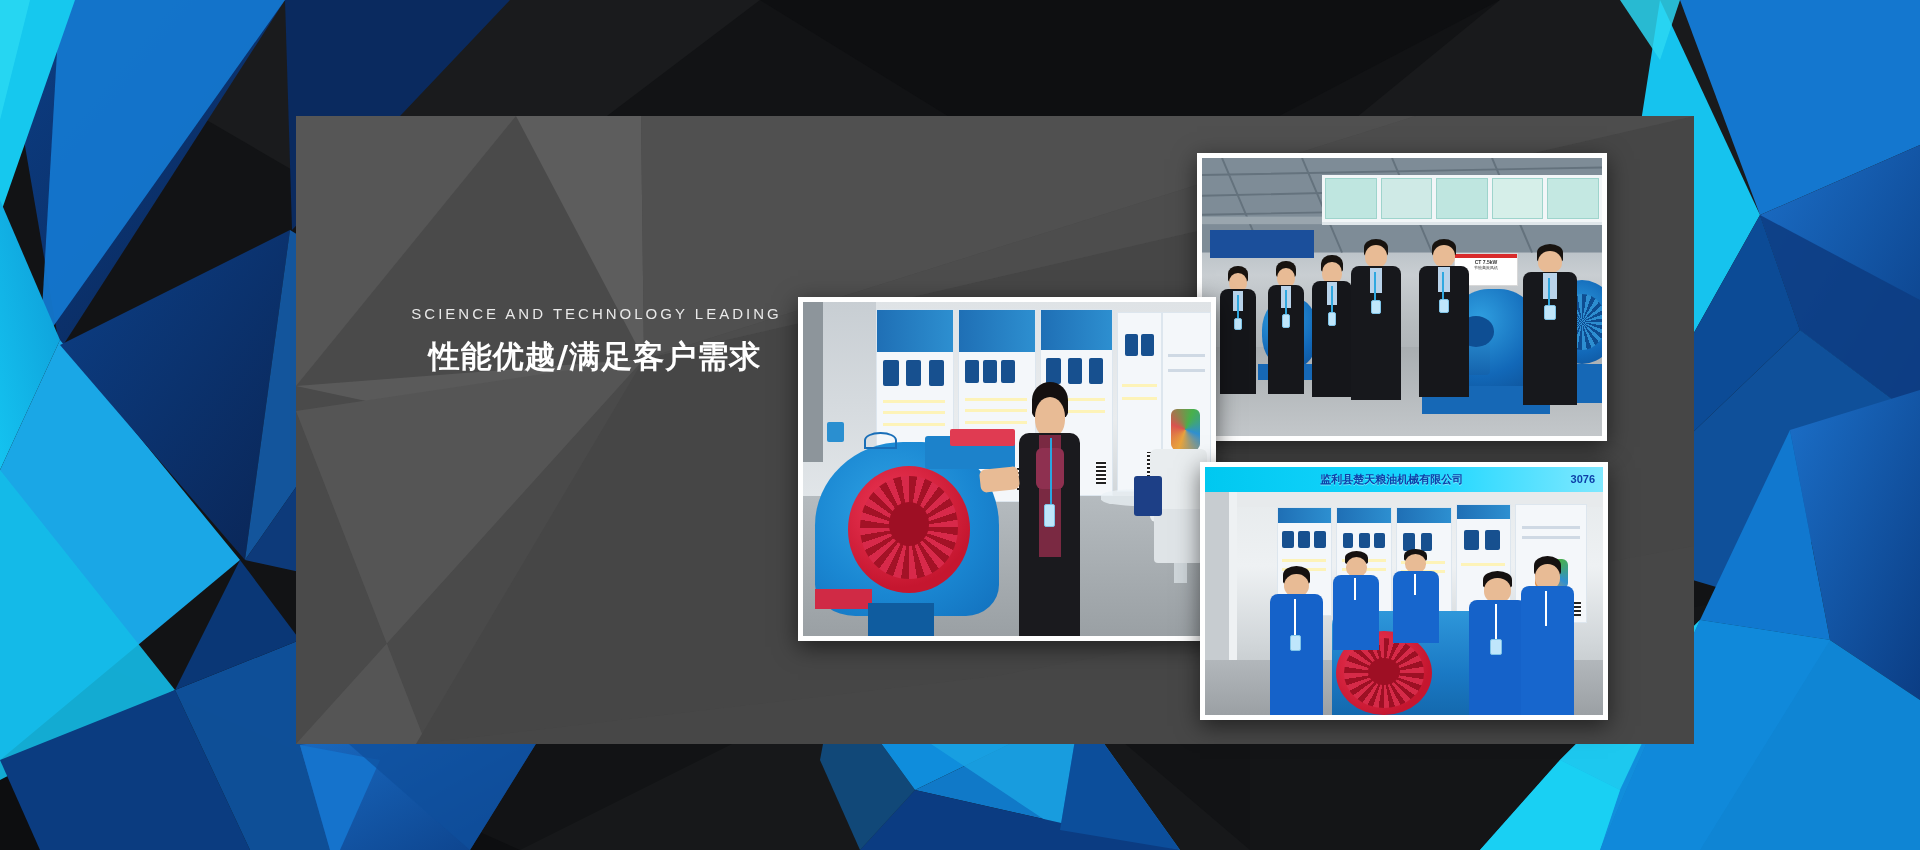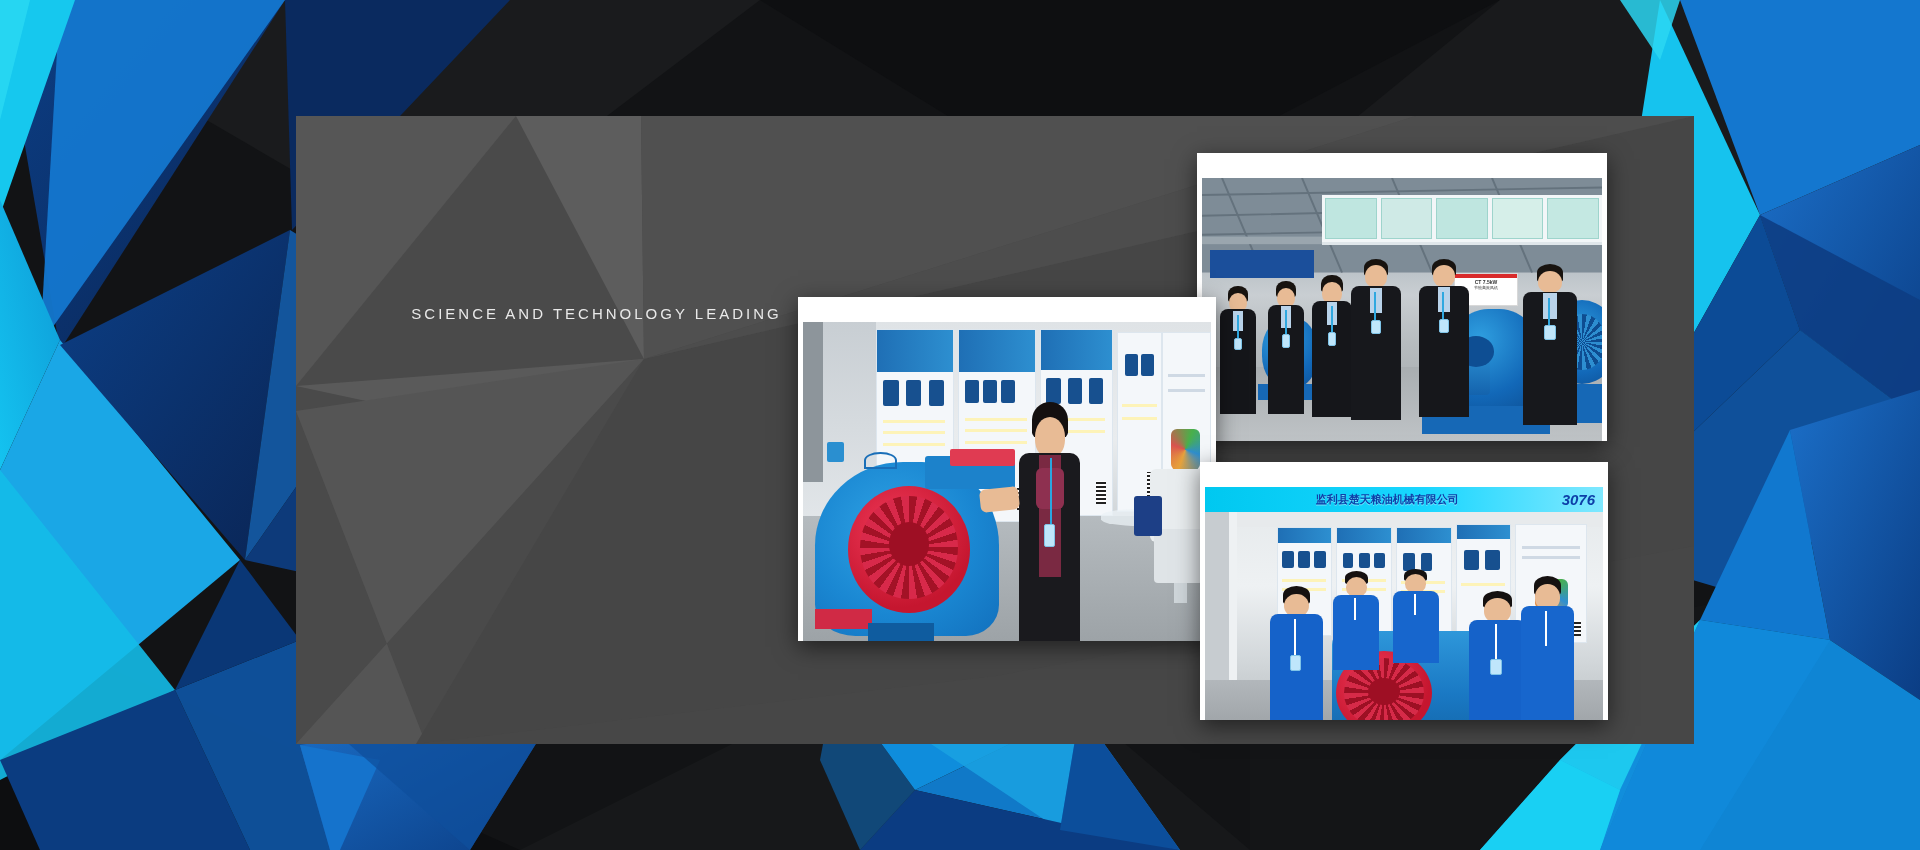--- a/index.html
+++ b/index.html
@@ -46,21 +46,21 @@
     font-size:31px; font-weight:bold; color:#ffffff; letter-spacing:1px;
     white-space:nowrap;
     font-family:"DejaVu Sans","Liberation Sans",sans-serif;
   }
   
   .photo{
     position:absolute; background:#fff; padding:5px;
     box-shadow:0 6px 22px rgba(0,0,0,.55);
     overflow:hidden;
   }
-  .photo .inner{ position:relative; width:100%; height:100%; overflow:hidden;margin-top:20px; }
+  .photo .inner{ position:relative; width:100%; height:100%; overflow:hidden; }
   #photo-team-suits{ left:1197px; top:153px; width:410px; height:288px; }
   #photo-hall{ left:798px; top:297px; width:418px; height:344px; }
   #photo-team-blue{ left:1200px; top:462px; width:408px; height:258px; }
 
   
   .hallfloor{ position:absolute; left:0; right:0; bottom:0; }
   .wallpanel{ position:absolute; background:#f4f7fa; border:1px solid #dde6ee; }
   .wallpanel .hdr{ height:22%; background:linear-gradient(90deg,#1f6fb5,#2d8fd0); }
   .wallpanel .blk{ position:absolute; background:#17508f; border-radius:2px; }
   .wallpanel .ln{ position:absolute; height:3px; background:#fdf3b8; }
@@ -74,21 +74,21 @@
   .lanyard{ position:absolute; width:2px; background:#2fa8e0; }
   .badge{ position:absolute; background:#bfe6fb; border:1px solid #7fc4e8; border-radius:2px; }
   .fanblue{ position:absolute; background:radial-gradient(circle at 35% 30%,#2f9fe0,#1268b8 60%,#0d4f94); }
   .fanred{ position:absolute; border-radius:50%; background:radial-gradient(circle at 40% 35%,#f23a5a,#c5162f 70%); }
   .fanhub{ position:absolute; border-radius:50%; background:#9e0f24; }
   .banner-bar{ position:absolute; left:0; right:0; top:0;
     background:linear-gradient(90deg,#00c8f0,#19d6ff 55%,#7fe8ff);
     display:flex; align-items:center; justify-content:space-between; }
   .banner-bar .ttl{ color:#0d3fa8; font-weight:bold; font-size:11px;
     font-family:"DejaVu Sans",sans-serif; text-shadow:0 1px 0 rgba(255,255,255,.4); }
-  .banner-bar .num{ color:#0d3fa8; font-weight:bold; font-size:15px;font-style:italic; }
+  .banner-bar .num{ color:#0d3fa8; font-weight:bold; font-size:11px; }
   .sign{ position:absolute; background:#fff; border:1px solid #d8d8d8; }
   .sign .rd{ height:4px; background:#d92b2b; }
   .sign .tx{ font-size:4px; color:#333; text-align:center; line-height:1.3; }
 </style>
 </head>
 <body>
 
 <div id="banner">
 
   <div class="bgpoly">
@@ -183,20 +183,21 @@
       <polygon points="0,295 348,243 0,628 130,628" fill="#555555"></polygon>
       <polygon points="348,243 1398,0 1398,628 120,628" fill="#464646"></polygon>
       <polygon points="345,0 1120,0 348,243" fill="#505050"></polygon>
       <polygon points="1120,0 1398,0 348,243" fill="#4d4d4d"></polygon>
       <polygon points="120,628 1398,628 1398,430 700,560" fill="#474747" opacity=".6"></polygon>
     </svg>
   </div>
 
   <div id="textblock">
     <div id="eyebrow">SCIENCE  AND  TECHNOLOGY  LEADING</div>
+    <div id="tagline">性能优越/满足客户需求</div>
   </div>
 
   <div class="photo" id="photo-team-suits">
     <div class="inner">
 
       <div style="position:absolute;inset:0;background:linear-gradient(180deg,#8e9aa3 0%,#aab4bb 22%,#c9ced2 42%,#b6bbbe 60%,#9ba1a5 100%);"></div>
 
       <svg style="position:absolute;left:0;top:0;width:100%;height:34%" viewBox="0 0 400 100" preserveAspectRatio="none">
         <rect width="400" height="100" fill="#7e8c97"></rect>
         <g stroke="#64727d" stroke-width="2" fill="none">

